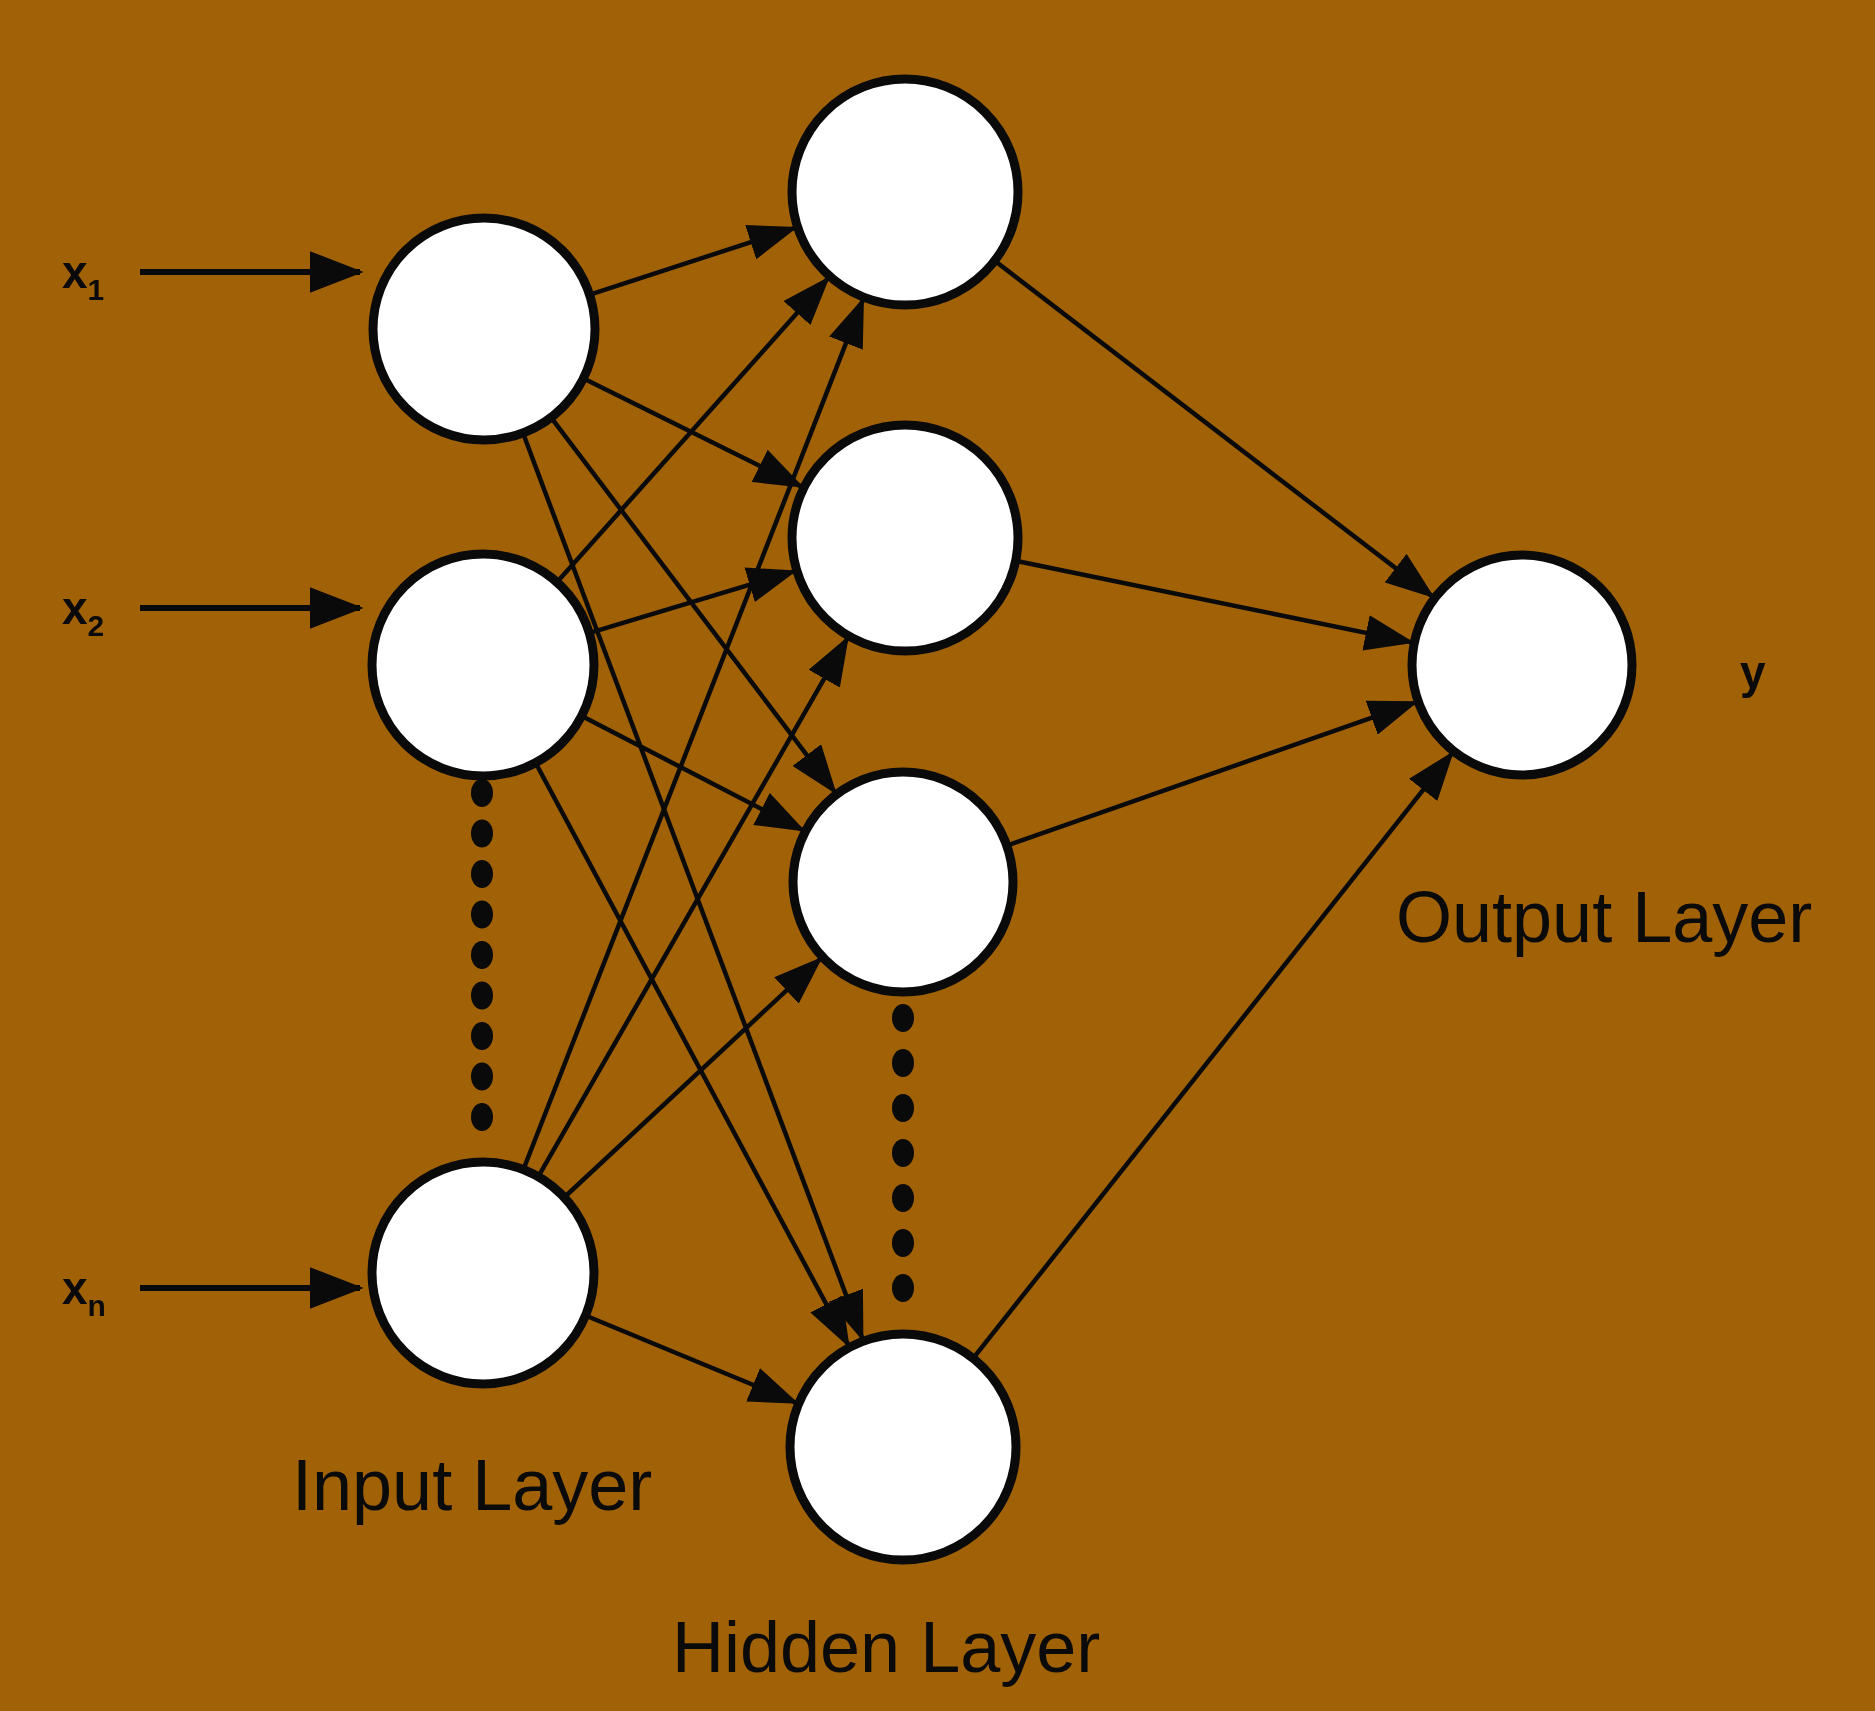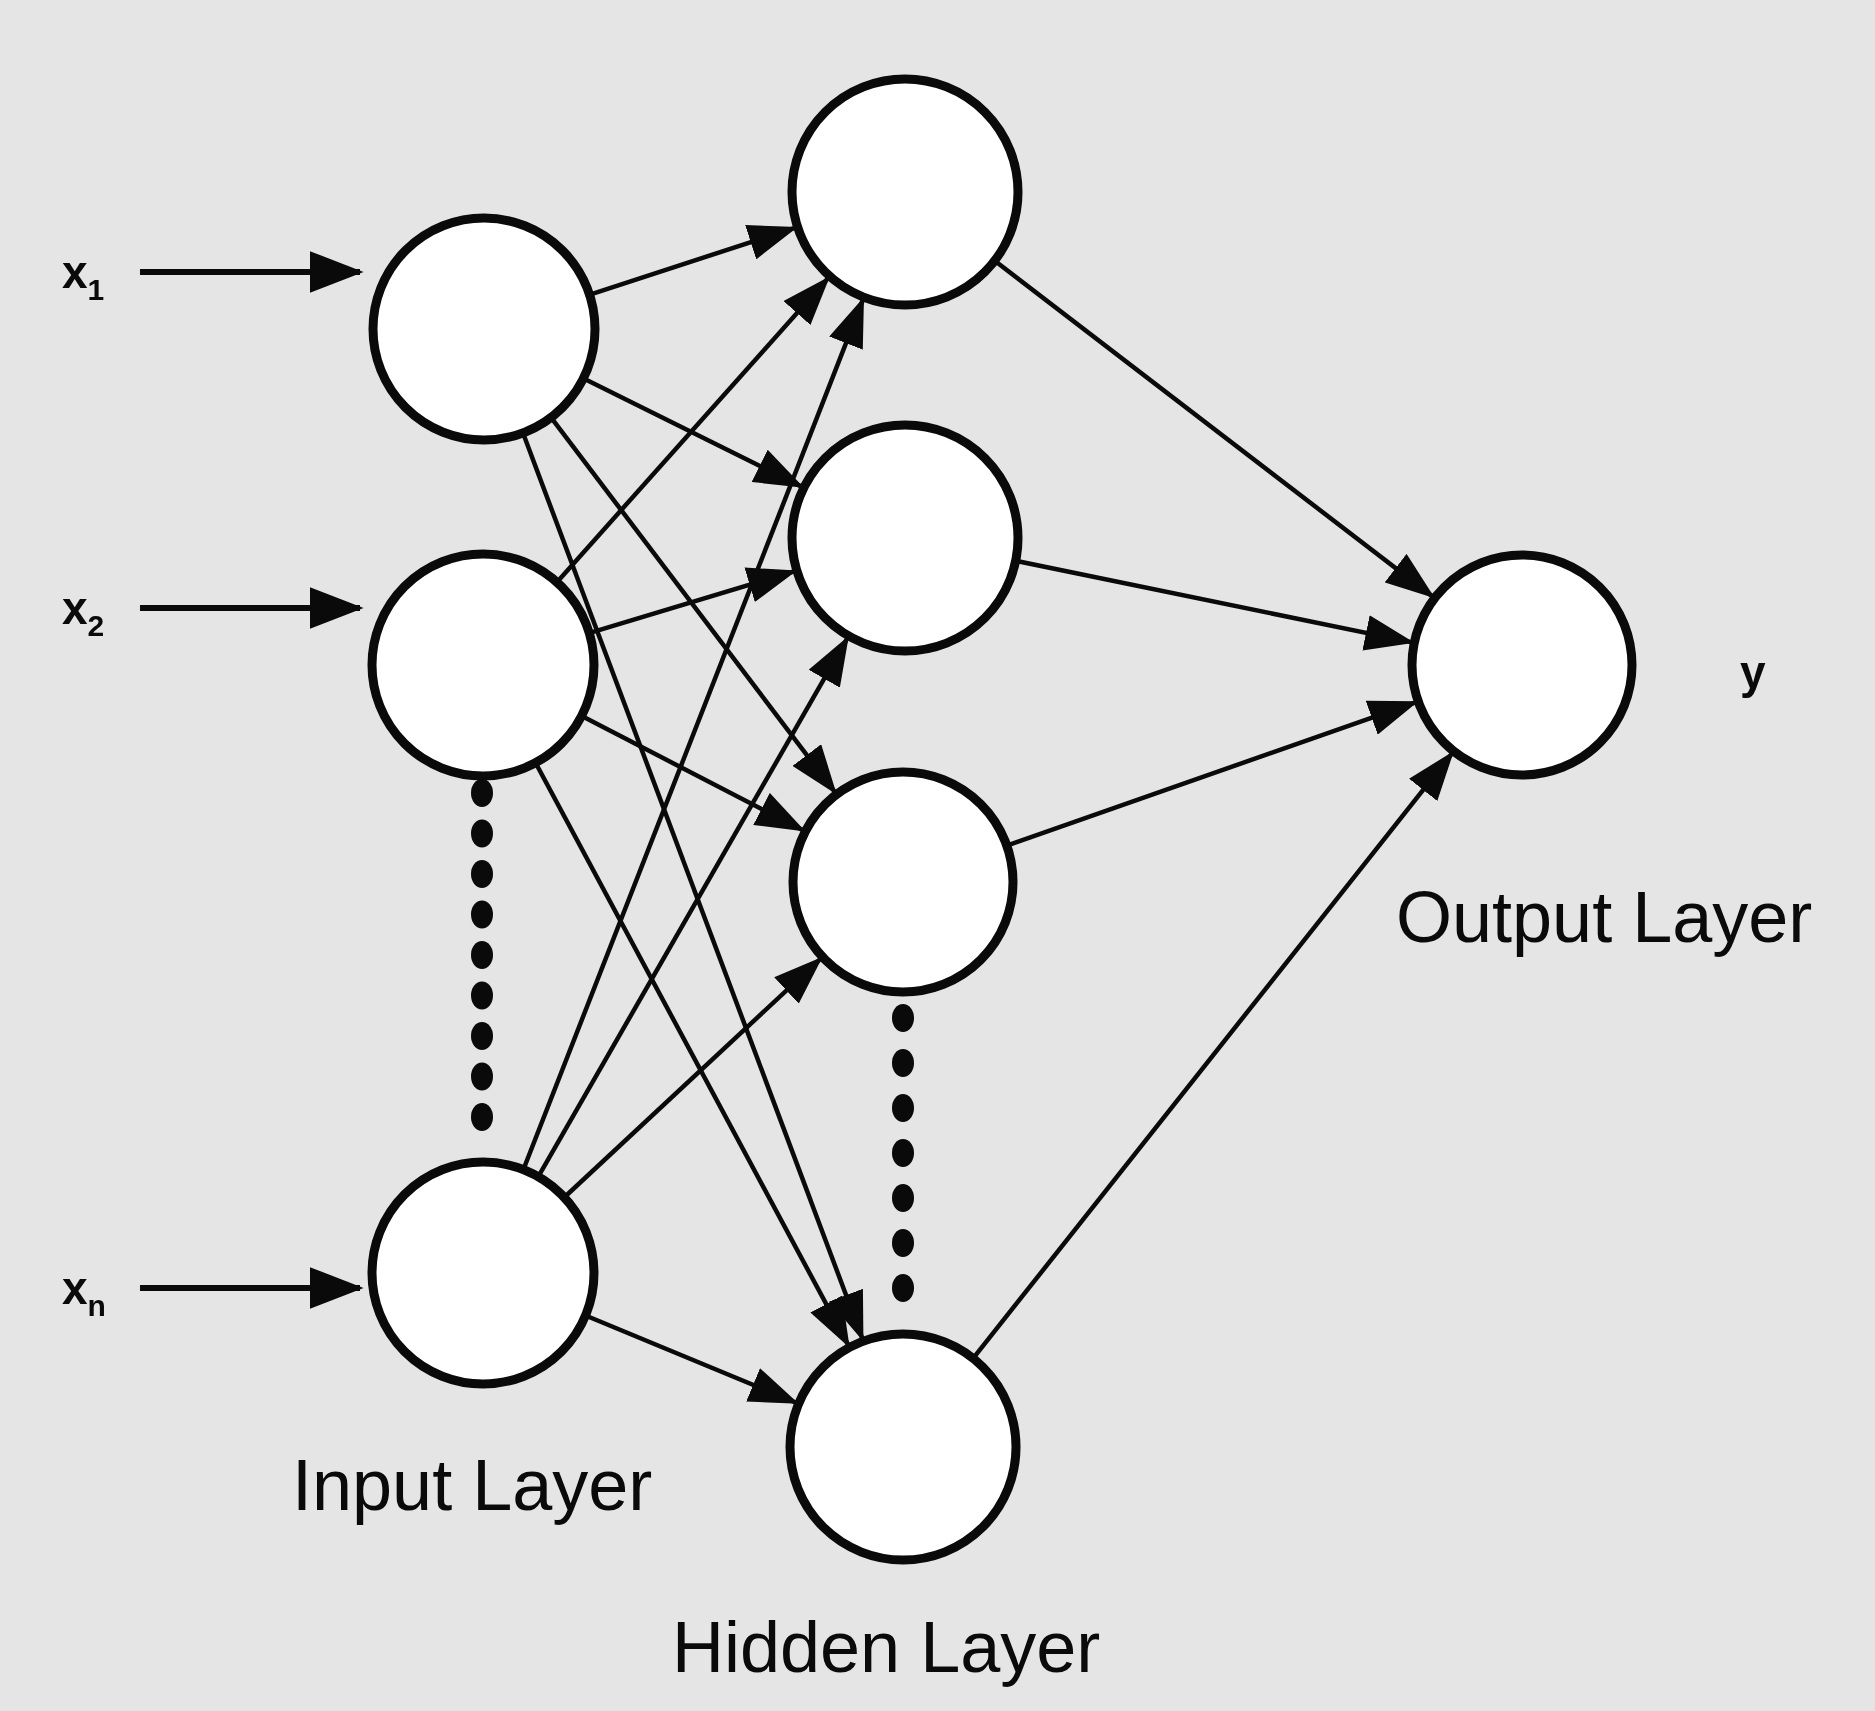--- a/index.html
+++ b/index.html
@@ -10,21 +10,21 @@
   body {
     width: 1875px;
     height: 1711px;
     font-family: "Liberation Sans", sans-serif;
     overflow: hidden;
   }
   #diagram-root {
     position: relative;
     width: 1875px;
     height: 1711px;
-    background: #e5e5e5;
+    background: #a16207;
   }
   svg#net {
     position: absolute;
     left: 0;
     top: 0;
     width: 1875px;
     height: 1711px;
     display: block;
   }
   .node-circle {

